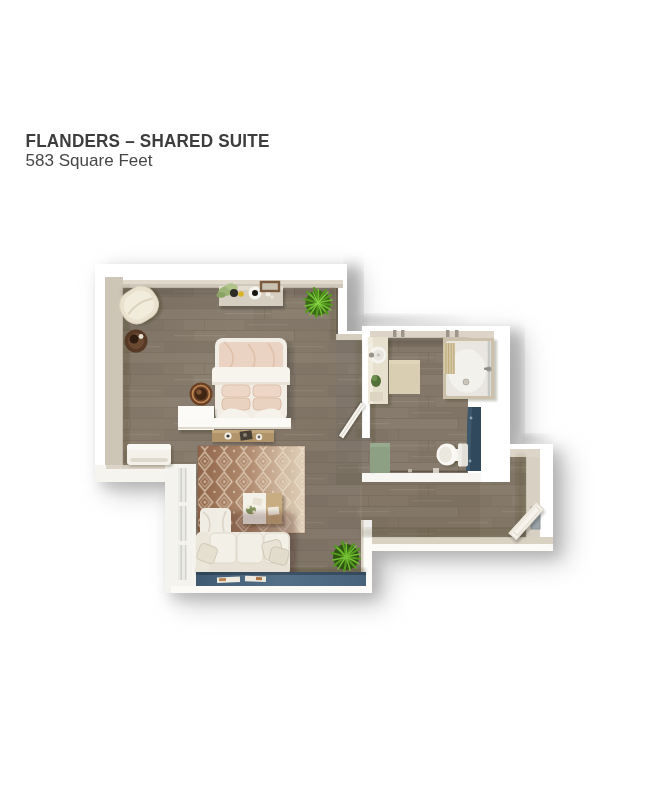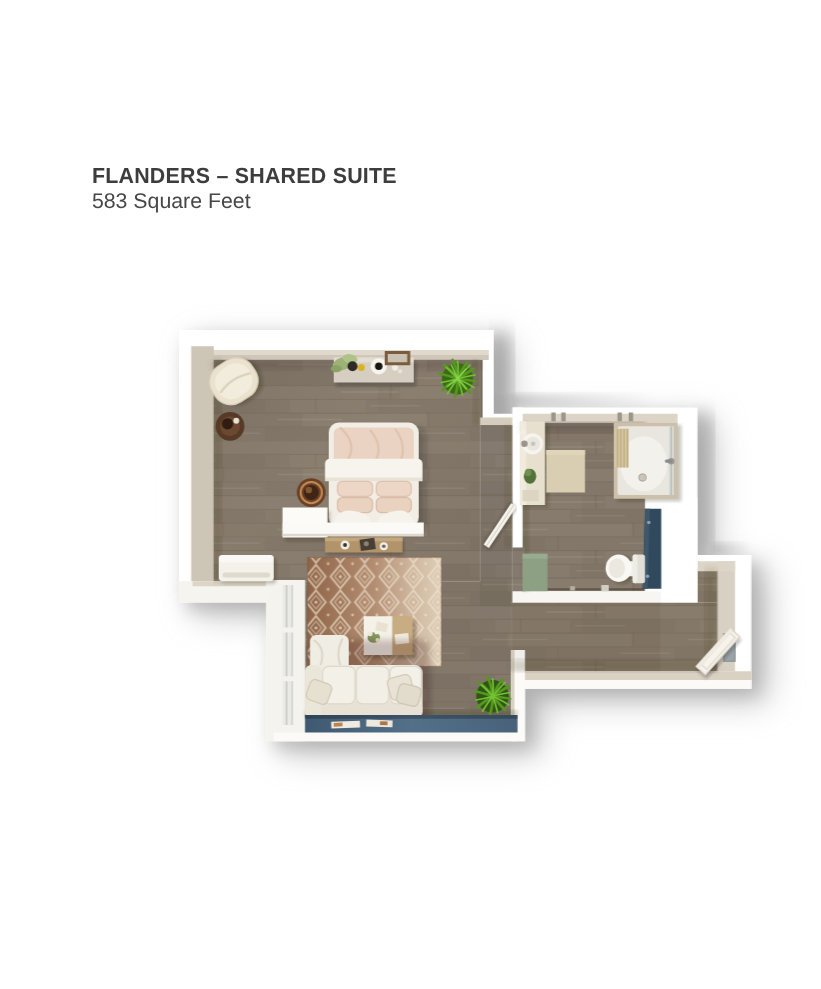--- a/index.html
+++ b/index.html
@@ -1,16 +1,16 @@
 <!DOCTYPE html>
 <html><head>
 <meta charset="utf-8">
 <style>
   html,body{margin:0;padding:0;background:#ffffff;}
-  .page{position:relative;width:599px;height:791px;background:#fff;overflow:hidden;padding-left:48px;}
+  .page{position:relative;width:599px;height:791px;background:#fff;overflow:hidden;}
   svg{display:block;}
   .t1{font-family:"Liberation Sans",sans-serif;font-weight:bold;font-size:17.5px;letter-spacing:0.2px;fill:#3d3d3d;}
   .t2{font-family:"Liberation Sans",sans-serif;font-size:17px;fill:#474747;}
 </style>
 </head>
 <body>
 <div class="page">
 <svg width="657" height="791" viewBox="0 0 657 791" xmlns="http://www.w3.org/2000/svg">
 <defs>
   <filter id="sh1" x="-30%" y="-30%" width="160%" height="160%">

